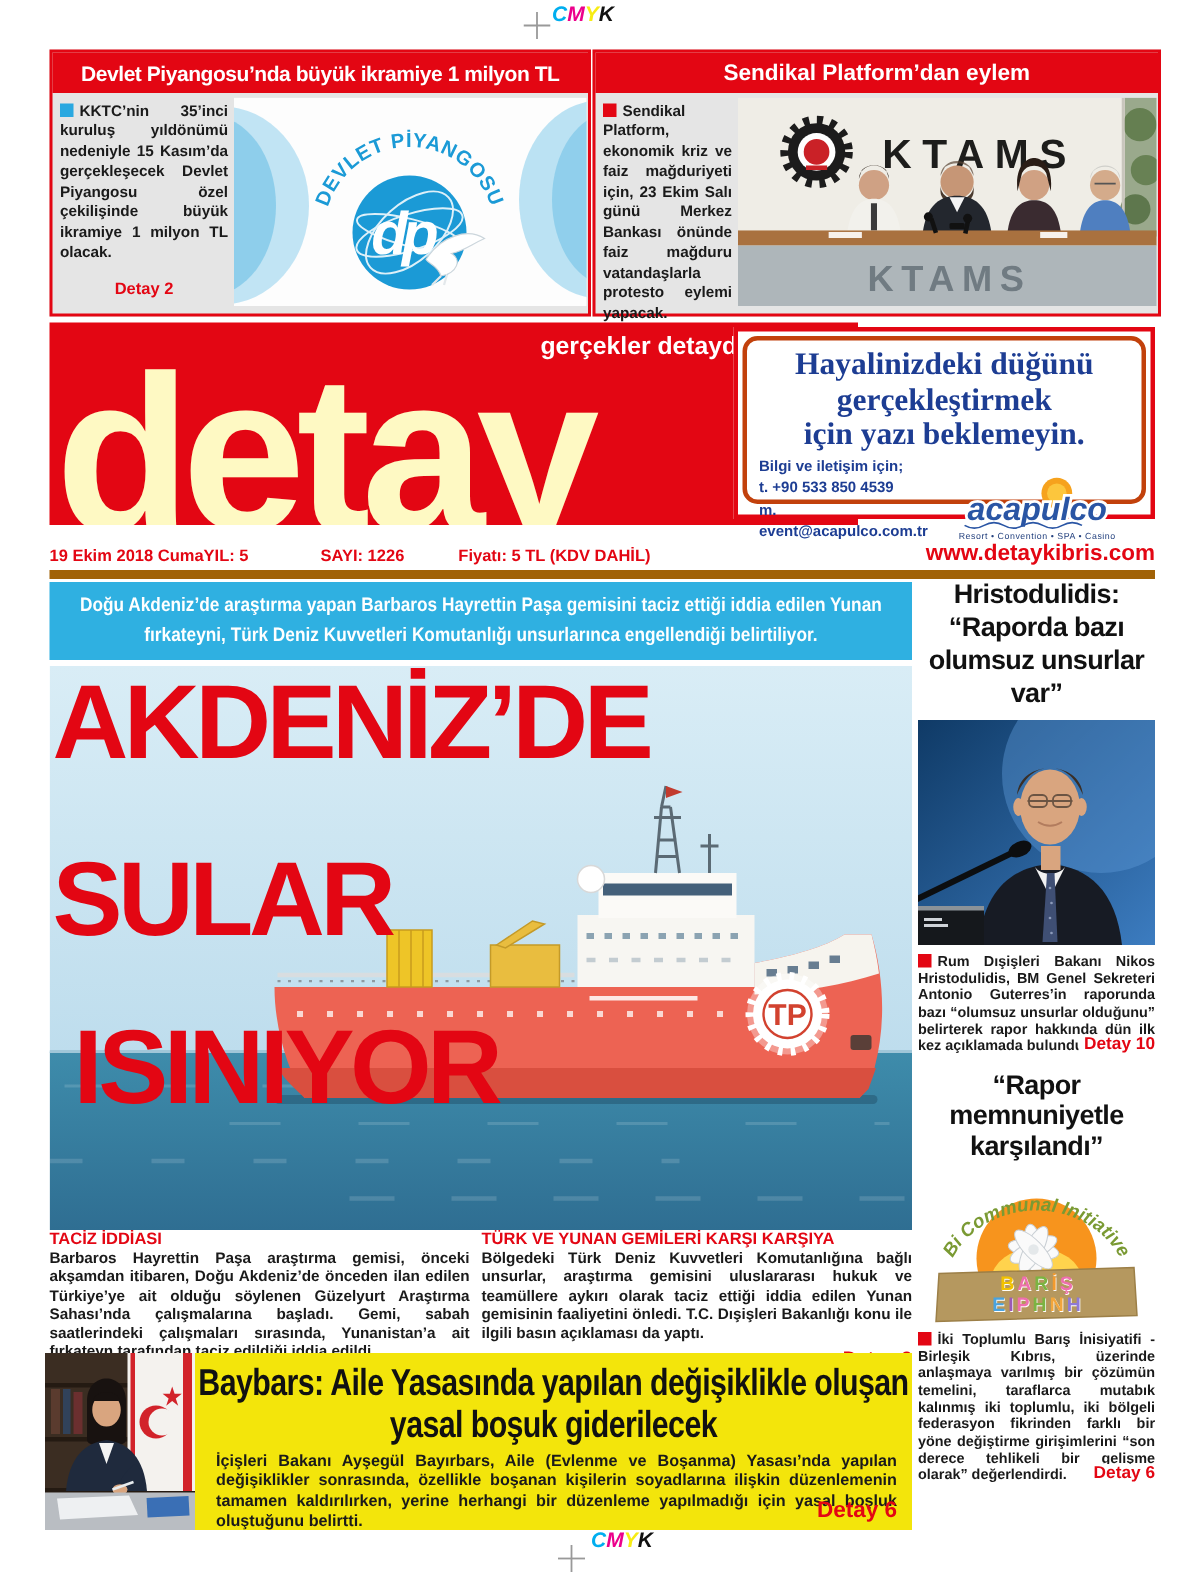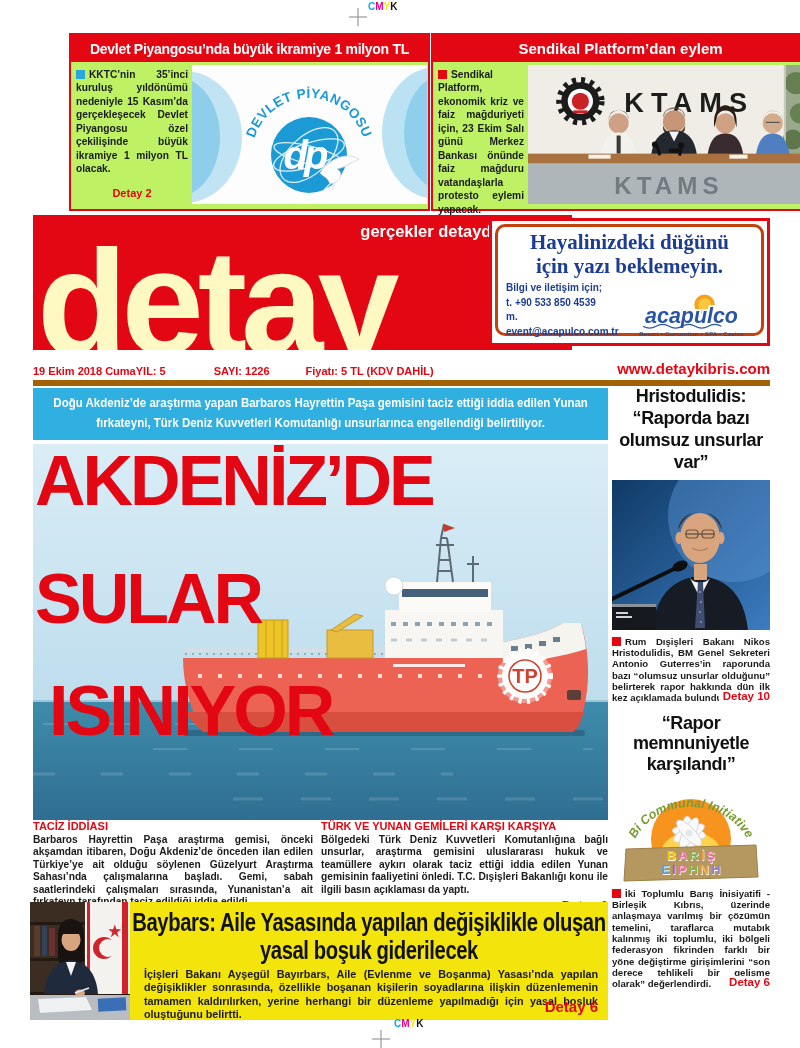--- a/index.html
+++ b/index.html
@@ -1,25 +1,25 @@
 <!DOCTYPE html>
 <html><head>
 <meta charset="utf-8">
 <style>
   html,body{margin:0;padding:0;background:#ffffff;}
   .page{position:relative;width:800px;height:1048px;background:#fff;overflow:hidden;
         font-family:"Liberation Sans",sans-serif;color:#1a1a1a;}
   .abs{position:absolute;}
 
   
-  .cmyk{font-size:10px;font-weight:bold;letter-spacing:0;}
+  .cmyk{font-size:14px;font-weight:bold;letter-spacing:0;font-style:italic;}
   .cmyk .c{color:#00aeef}.cmyk .m{color:#ec008c}.cmyk .y{color:#f7ec13}.cmyk .k{color:#111}
 
   
-  .tbox{border:2px solid #e30613;background:#bef264;margin-left:36px;}
+  .tbox{border:2px solid #e30613;background:#e5e5e5;}
   .tbox-bar{background:#e30613;color:#fff;font-weight:800;height:27px;display:flex;
             align-items:center;justify-content:center;white-space:nowrap;}
   .tbox-left .tbox-bar{font-size:14px;letter-spacing:-0.3px;}
   .tbox-right .tbox-bar{font-size:15px;}
   .tbox-row{display:flex;height:141px;margin-top:2px;}
   .tbox-text{width:112px;padding:4px 3px 4px 5px;font-size:10.2px;font-weight:bold;
              line-height:1.32;text-align:justify;display:flex;flex-direction:column;}
   .tbox-text .pref{color:#e30613;font-weight:800;font-size:11px;margin-top:auto;text-align:center;}
   .tbox-right .tbox-text .pref{text-align:right;padding-right:4px;}
   .bullet{display:inline-block;width:9px;height:9px;margin-right:4px;vertical-align:-1px;}
@@ -193,20 +193,21 @@
 
   <div class="abs logo-box" style="left:33px;top:215px;width:539px;height:135px;">
     <div class="tagline">gerçekler detayda saklıdır</div>
     <div class="logo-word">detay</div>
   </div>
 
   <div class="abs ad-box" style="left:489px;top:218px;width:281px;height:128px;box-sizing:border-box;">
     <div class="ad-inner">
       <div class="ad-head">
         <div>Hayalinizdeki düğünü</div>
+        <div>gerçekleştirmek</div>
         <div>için yazı beklemeyin.</div>
       </div>
       <div class="ad-bottom">
         <div class="ad-contact">
           <div>Bilgi ve iletişim için;</div>
           <div>t. +90 533 850 4539</div>
           <div>m. event@acapulco.com.tr</div>
         </div>
         <svg width="126" height="46" viewBox="0 0 132 46">
           <circle cx="80" cy="11" r="11" fill="#f6a21d"></circle>

